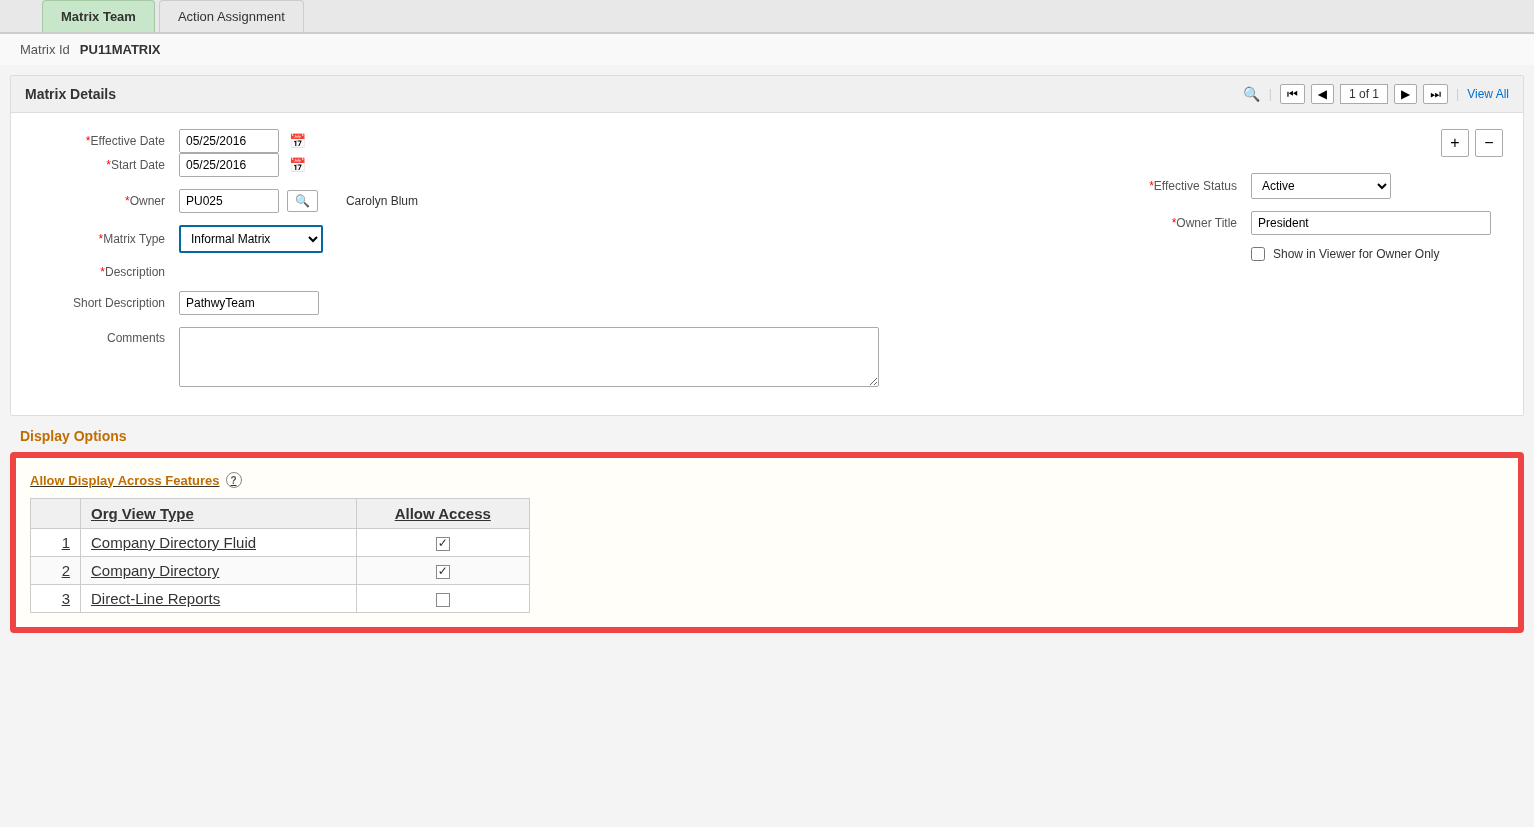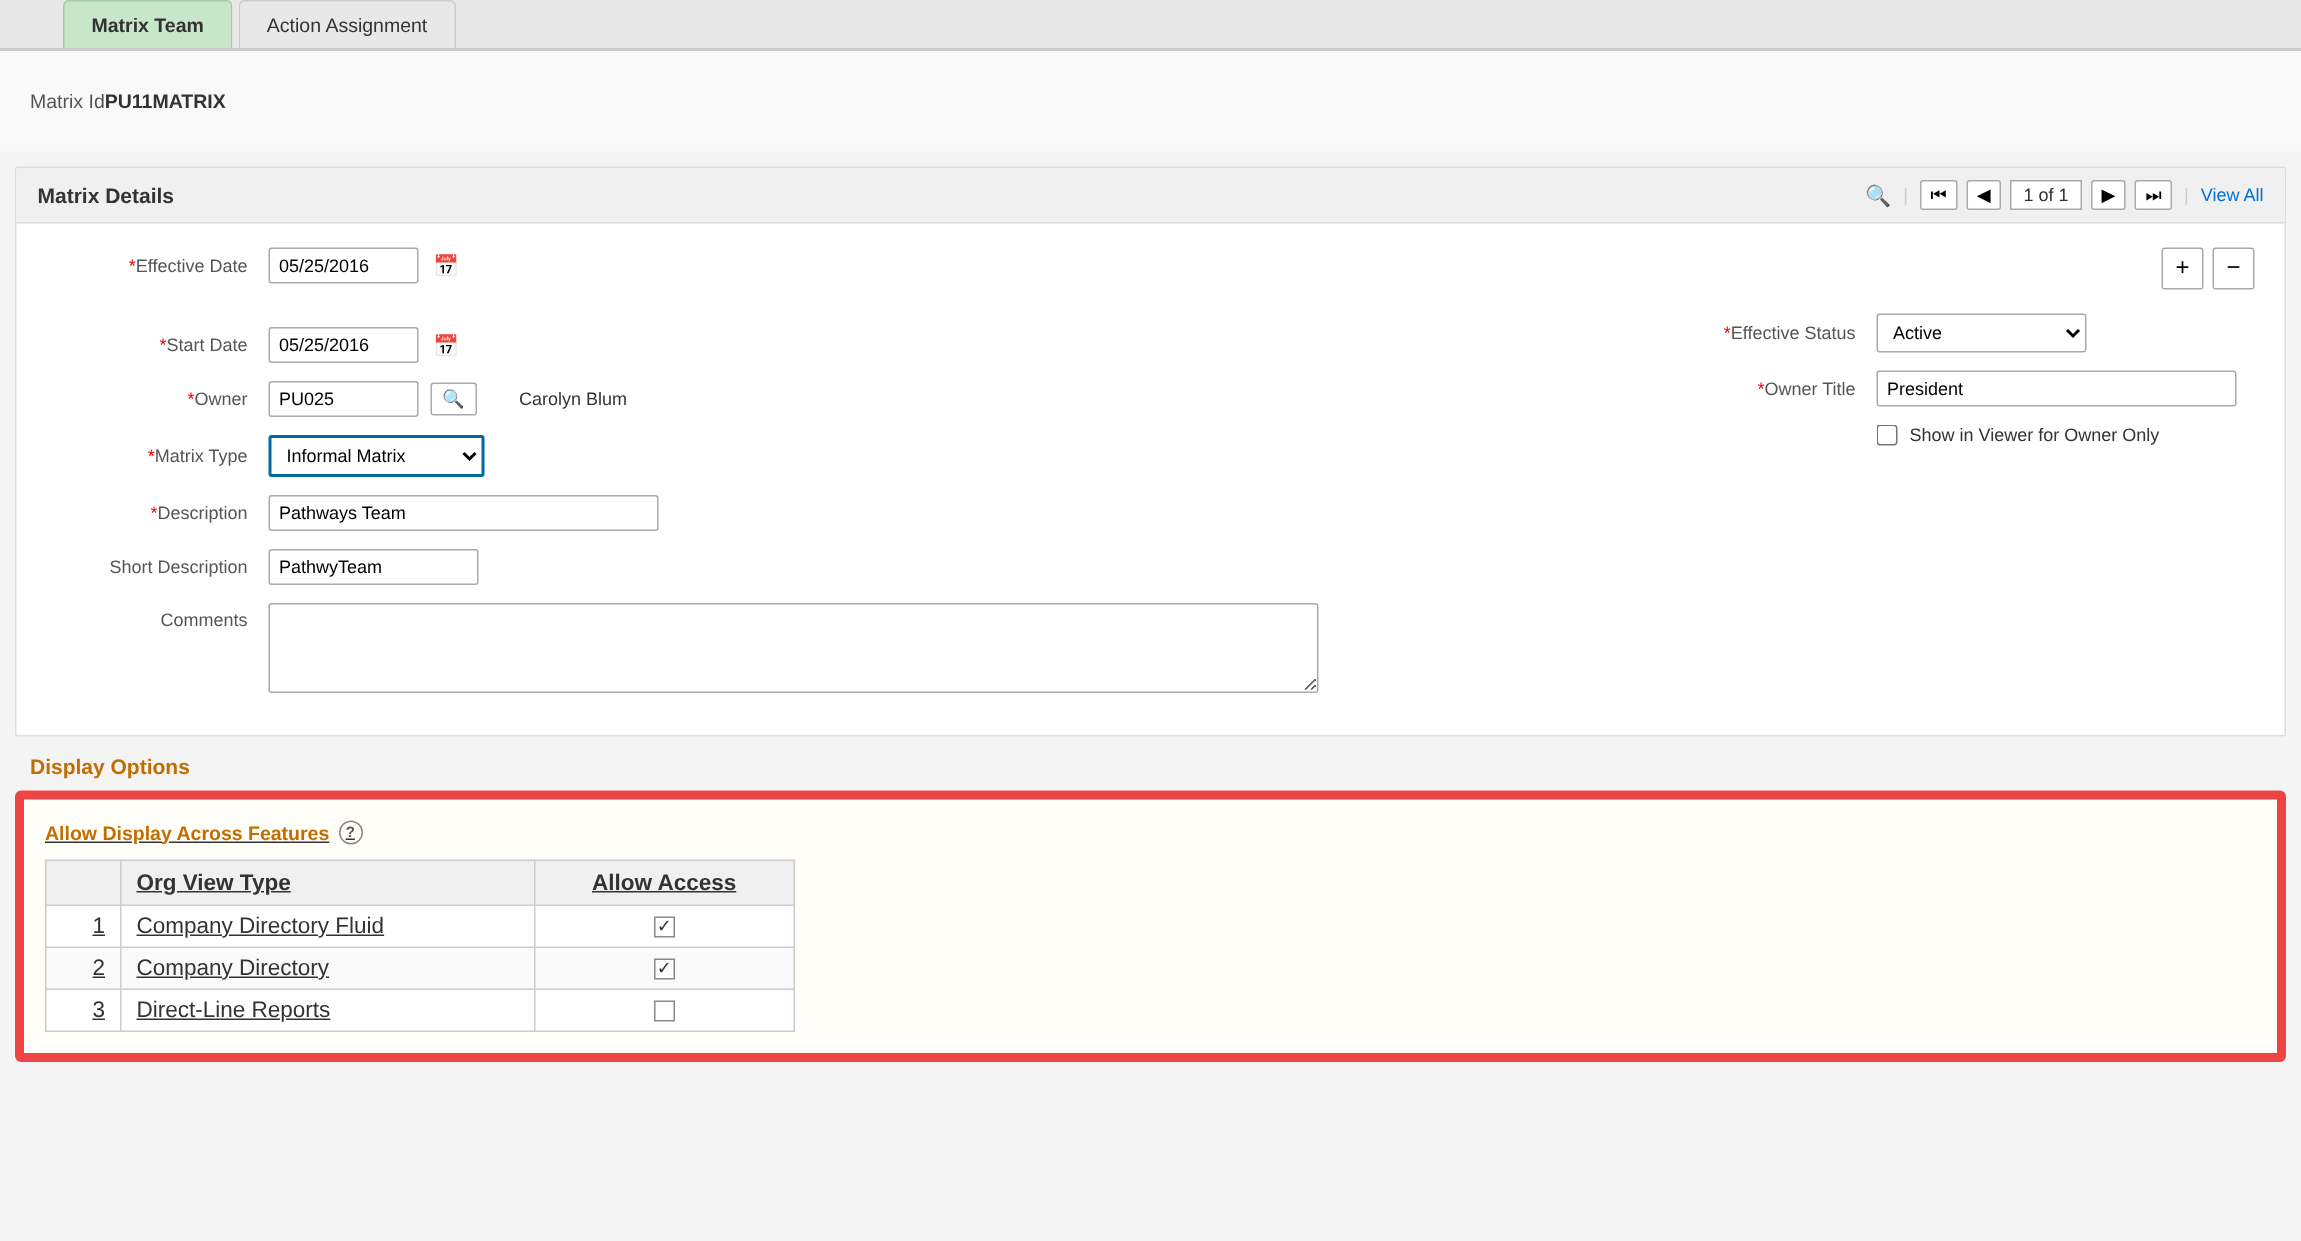--- a/index.html
+++ b/index.html
@@ -23,24 +23,25 @@
       font-size: 13px;
     }
     .tab.active {
       background: #c8e6c9;
       border-color: #a5c9a5;
       font-weight: bold;
       margin-left: 32px;
     }
 
     .matrix-id-bar {
-      padding: 26px 20px;
+      padding: 8px 20px;
       background: #f9f9f9;
       display: flex;
       align-items: center;
+      gap: 10px;
       font-size: 13px;
     }
     .matrix-id-label { color: #555; }
     .matrix-id-value { font-weight: bold; color: #333; }
 
     .panel {
       background: #fff;
       border: 1px solid #ddd;
       margin: 10px 10px;
       border-radius: 2px;
@@ -308,21 +309,21 @@
       <span class="divider-v">|</span>
       <a class="view-all-link">View All</a>
     </div>
   </div>
 
   <div class="form-body">
 
     <div style="display:flex; justify-content:space-between; align-items:flex-start;">
       <div style="flex:1;">
 
-        <div class="field-row" style="margin-bottom:29px;">
+        <div class="field-row" style="margin-bottom:0;">
           <span class="field-label">
             <span style="color:red;">*</span>Effective Date
           </span>
           <input class="field-input date-input" type="text" value="05/25/2016" style="">
           <button class="calendar-btn">📅</button>
         </div>
 
         <div class="field-row" style="margin-bottom:12px;">
           <span class="field-label">
             <span style="color:red;">*</span>Start Date
@@ -347,21 +348,20 @@
           <select class="matrix-type-select">
             <option>Informal Matrix</option>
             <option>Formal Matrix</option>
           </select>
         </div>
 
         <div class="field-row" style="margin-bottom:12px;">
           <span class="field-label">
             <span style="color:red;">*</span>Description
           </span>
-          <input class="field-input description-input" type="text" value="Pathways Team" style="">
         </div>
 
         <div class="field-row" style="margin-bottom:12px;">
           <span class="field-label">Short Description</span>
           <input class="field-input short-desc-input" type="text" value="PathwyTeam" style="">
         </div>
 
         <div class="field-row" style="margin-bottom:12px; align-items:flex-start;">
           <span class="field-label" style="margin-top:4px;">Comments</span>
           <textarea class="comments-textarea" style=""></textarea>

